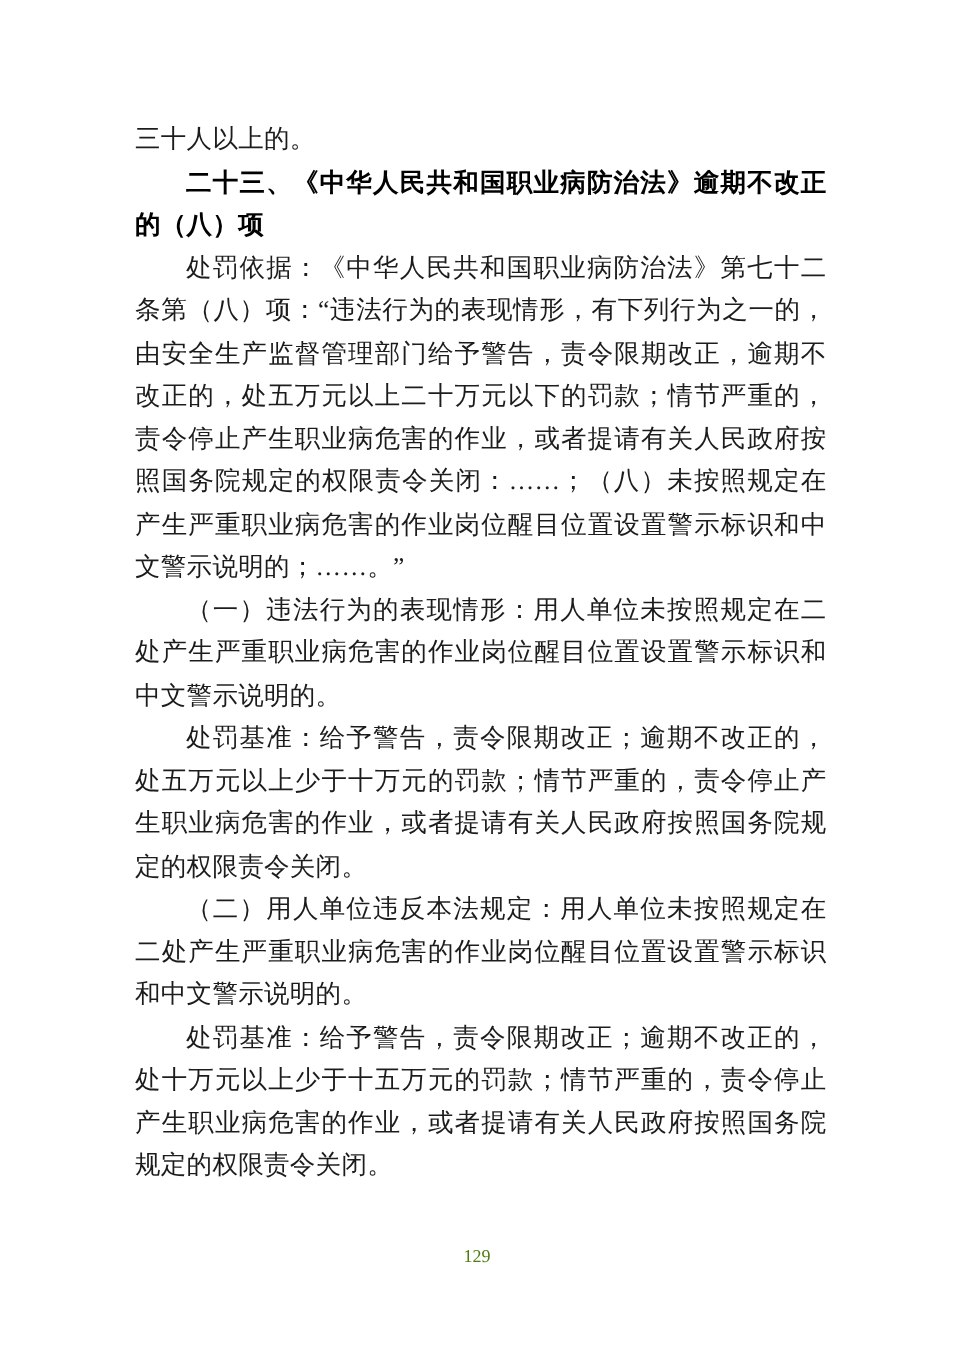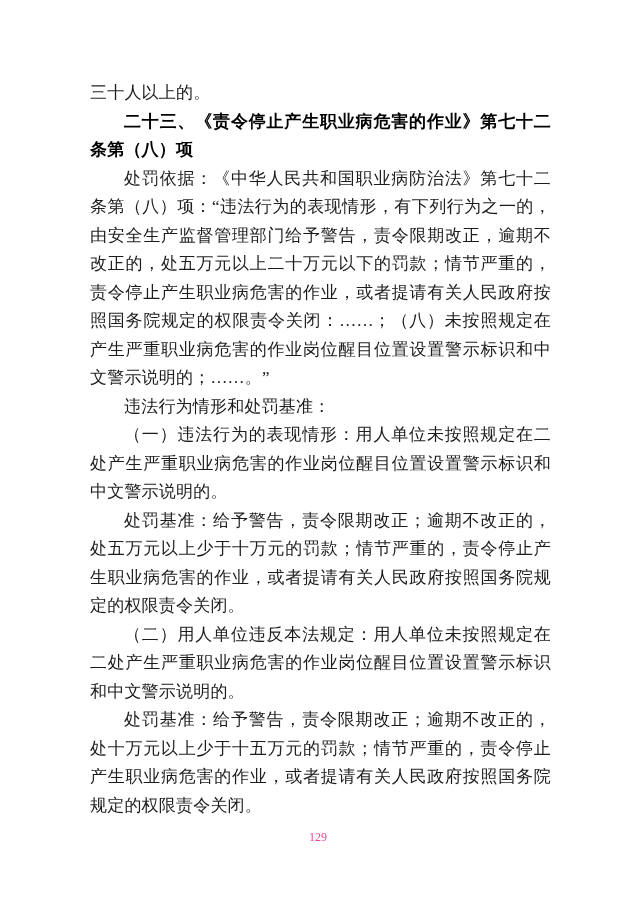--- a/index.html
+++ b/index.html
@@ -38,32 +38,31 @@
     font-weight: bold;
     color: #000000;
   }
   .page-number {
     position: absolute;
     left: 0;
     top: 830px;
     width: 636px;
     text-align: center;
     font-size: 12px;
-    color: #ec4899;
+    color: #4d7c0f;
     font-family: "Liberation Serif", "DejaVu Serif", serif;
   }
 </style>
 </head>
 <body>
 
 <div class="page">
   <div class="doc-body">
       <p class="">三十人以上的。</p>
-      <p class="heading indent">二十三、《责令停止产生职业病危害的作业》第七十二条第（八）项</p>
+      <p class="heading indent">二十三、《中华人民共和国职业病防治法》逾期不改正的（八）项</p>
       <p class="indent">处罚依据：《中华人民共和国职业病防治法》第七十二条第（八）项：“违法行为的表现情形，有下列行为之一的，由安全生产监督管理部门给予警告，责令限期改正，逾期不改正的，处五万元以上二十万元以下的罚款；情节严重的，责令停止产生职业病危害的作业，或者提请有关人民政府按照国务院规定的权限责令关闭：……；（八）未按照规定在产生严重职业病危害的作业岗位醒目位置设置警示标识和中文警示说明的；……。”</p>
-      <p class="indent">违法行为情形和处罚基准：</p>
       <p class="indent">（一）违法行为的表现情形：用人单位未按照规定在二处产生严重职业病危害的作业岗位醒目位置设置警示标识和中文警示说明的。</p>
       <p class="indent">处罚基准：给予警告，责令限期改正；逾期不改正的，处五万元以上少于十万元的罚款；情节严重的，责令停止产生职业病危害的作业，或者提请有关人民政府按照国务院规定的权限责令关闭。</p>
       <p class="indent">（二）用人单位违反本法规定：用人单位未按照规定在二处产生严重职业病危害的作业岗位醒目位置设置警示标识和中文警示说明的。</p>
       <p class="indent">处罚基准：给予警告，责令限期改正；逾期不改正的，处十万元以上少于十五万元的罚款；情节严重的，责令停止产生职业病危害的作业，或者提请有关人民政府按照国务院规定的权限责令关闭。</p>
     </div>
   <div class="page-number">129</div>
 </div>
 
 </body></html>

